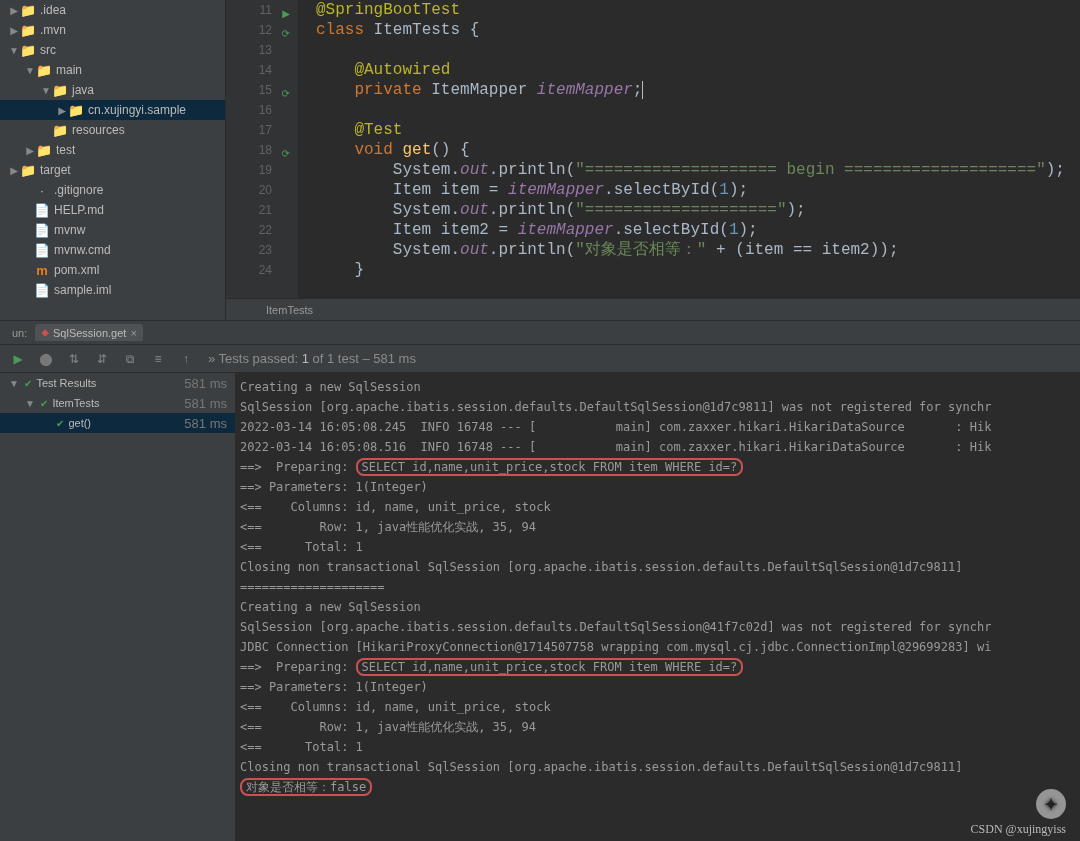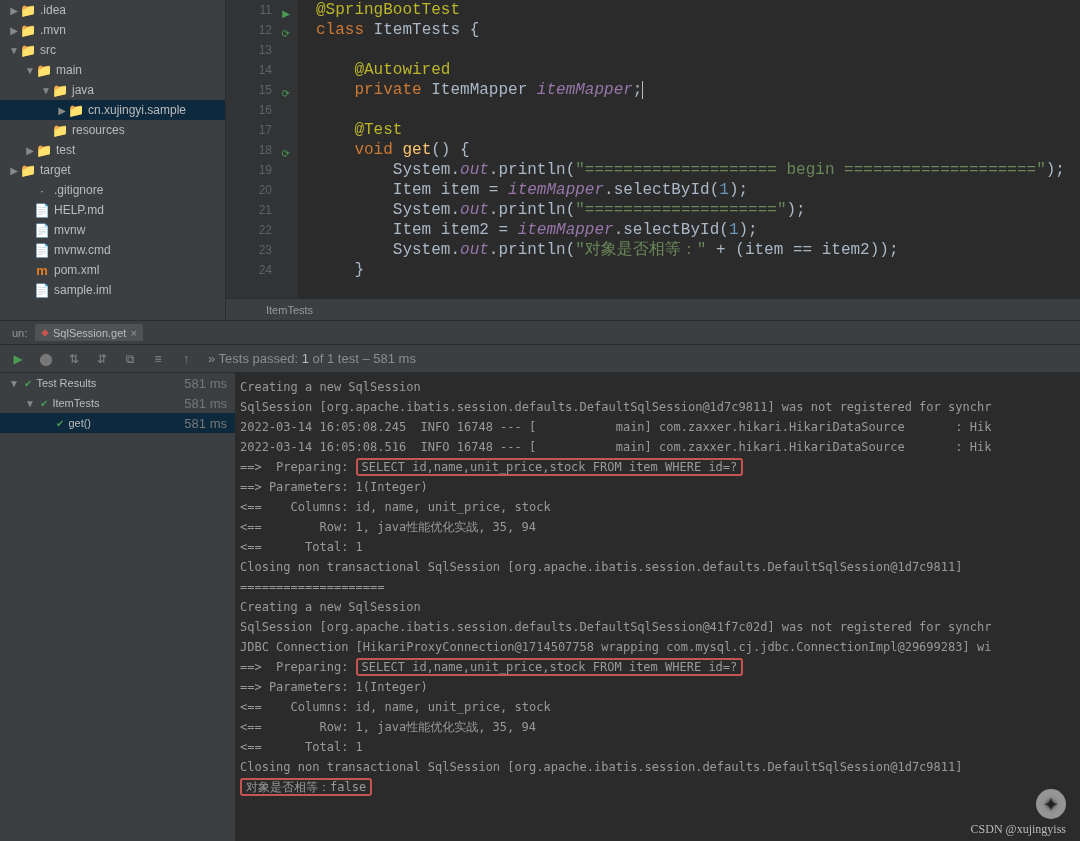--- a/index.html
+++ b/index.html
@@ -56,21 +56,21 @@
 .tb-status .pass { color:#bbb; }
 .run-body { flex:1; display:flex; min-height:0; }
 .test-tree { width: 236px; background:#3c3f41; border-right:1px solid #2b2b2b; font-size:11px; }
 .test-tree-row { display:flex; align-items:center; height:20px; justify-content:space-between; padding-right:8px;}
 .test-tree-row.sel { background:#0d293e; }
 .tt-left { display:flex; align-items:center; gap:4px; }
 .ok { color:#499c54; font-size:10px; }
 .ms { color:#777; font-size:13px; }
 .console { flex:1; background:#2b2b2b; font-family: Consolas, monospace; font-size:12px; color:#999; line-height:20px; padding:4px 0 4px 4px; overflow:hidden; white-space:nowrap; display:flex; flex-direction:column; }
 .console-line { white-space: pre; height:20px; }
-.hl-box { display:inline; border:2px solid #c75450; border-radius:3px; padding:0 4px; color:#999; }
+.hl-box { display:inline; border:2px solid #c75450; border-radius:8px; padding:0 4px; color:#999; }
 .watermark { position:absolute; right:14px; bottom:22px; color:rgba(255,255,255,0.85); font-size:20px; font-weight:bold; display:flex; align-items:center; gap:6px; pointer-events:none; text-shadow:0 0 4px #000;}
 .wm-circle { width:30px; height:30px; border-radius:50%; background:rgba(255,255,255,0.5); display:flex; align-items:center; justify-content:center; color:#222; font-size:16px;}
 .csdn { position:absolute; right:14px; bottom:4px; color:#bbb; font-size:12px; pointer-events:none;font-family:Liberation Serif, serif;}
 </style>
 </head>
 <body>
 
 <div class="layout">
   <div class="upper">
     <div class="sidebar" id="tree">

